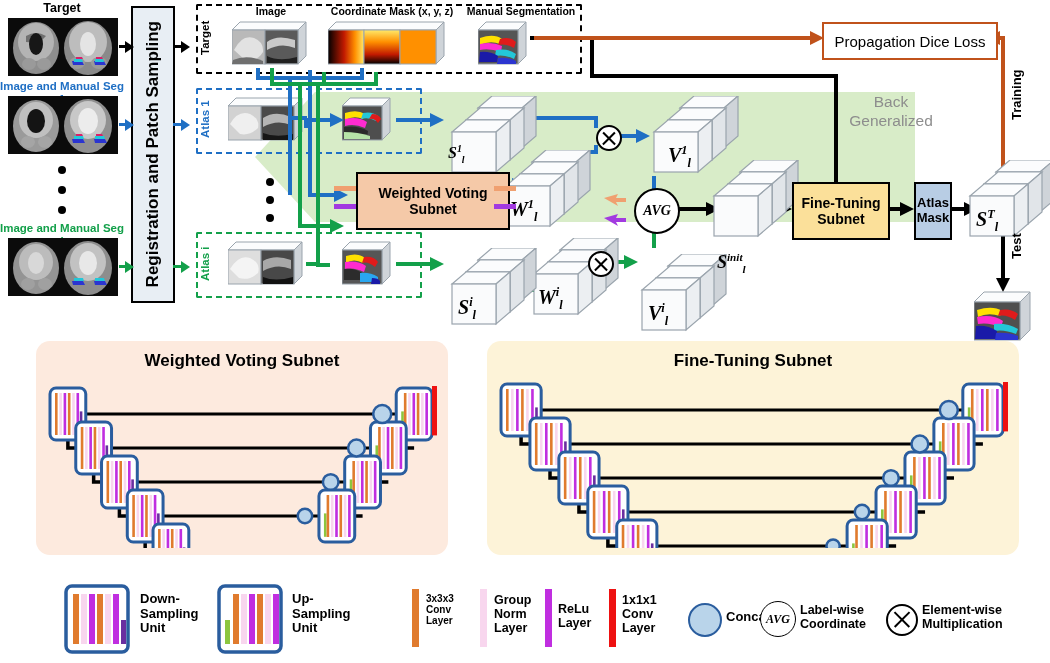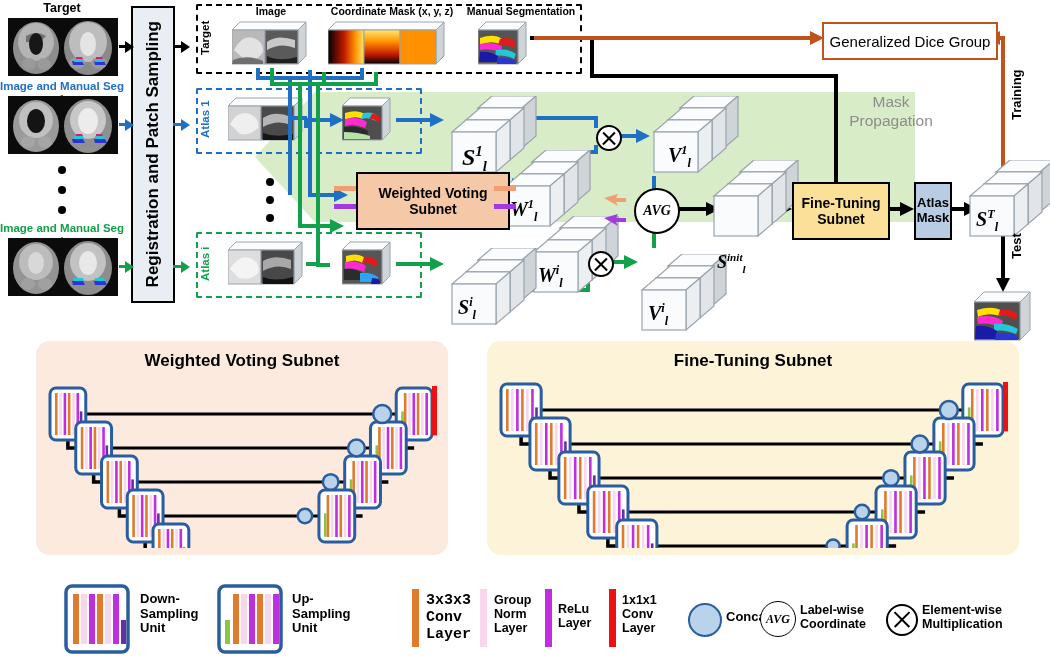--- a/index.html
+++ b/index.html
@@ -132,21 +132,21 @@
 <div class="ln" style="left:173px;top:123px;width:8px;height:3px;background:#1f6fc4;"></div>
 <div class="ah" style="left:181px;top:118.5px;border-left:9px solid #1f6fc4;border-top:6px solid transparent;border-bottom:6px solid transparent;"></div>
 <div class="ln" style="left:173px;top:265px;width:8px;height:3px;background:#13a04a;"></div>
 <div class="ah" style="left:181px;top:260.5px;border-left:9px solid #13a04a;border-top:6px solid transparent;border-bottom:6px solid transparent;"></div>
 
 <div class="abs" style="left:255px;top:82px;width:660px;height:150px;">
   <svg width="660" height="150" viewBox="0 0 660 150">
     <polygon points="0,75 60,10 660,10 660,140 60,140" fill="#d8ecc8"></polygon>
   </svg>
 </div>
-<div class="abs" style="left:836px;top:92px;width:110px;font-size:15.5px;color:#8d8d8d;text-align:center;line-height:1.25;">Mask Propagation</div>
+<div class="abs" style="left:836px;top:92px;width:110px;font-size:15.5px;color:#8d8d8d;text-align:center;line-height:1.25;">Back Generalized</div>
 
 <div class="abs dash" style="left:196px;top:4px;width:382px;height:66px;"></div>
 <div class="abs vert lbl" style="left:199px;top:14px;width:18px;height:48px;font-size:11.5px;">Target</div>
 
 <div class="abs lbl" style="left:236px;top:6px;width:70px;font-size:10.5px;">Image</div>
 <div class="abs lbl" style="left:318px;top:6px;width:148px;font-size:10.5px;">Coordinate Mask (x, y, z)</div>
 <div class="abs lbl" style="left:462px;top:6px;width:118px;font-size:10.5px;">Manual Segmentation</div>
 
 <div class="abs" style="left:232px;top:20px;">
   <svg width="78" height="48" viewBox="0 0 78 48">
@@ -371,21 +371,21 @@
         <polygon points="78,12 92,0 92,40 78,52" fill="#cfd4d9"></polygon>
         <rect x="34" y="12" width="44" height="40" fill="#f3f5f7"></rect>
       <polygon points="22,24 36,12 80,12 66,24" fill="#fbfcfd"></polygon>
         <polygon points="66,24 80,12 80,52 66,64" fill="#e1e5e9"></polygon>
         <rect x="22" y="24" width="44" height="40" fill="#f6f8fa"></rect>
       <polygon points="8,36 22,24 66,24 52,36" fill="#fbfcfd"></polygon>
         <polygon points="52,36 66,24 66,64 52,76" fill="#eceff2"></polygon>
         <rect x="8" y="36" width="44" height="40" fill="#fafbfc"></rect>
     </g>
   </svg>
-  <div class="math abs" style="left:18px;top:47px;font-size:24px;">
+  <div class="math abs" style="left:4px;top:47px;font-size:16px;">
     <span>S</span><span class="sup">1</span><span class="sub">l</span>
   </div>
 </div>
 
 <div class="abs" style="left:498px;top:150px;">
   <svg width="96" height="78" viewBox="0 0 96 78">
     <g stroke="#9aa4ad" stroke-width="1.2">
       <polygon points="34,12 48,0 92,0 78,12" fill="#fbfcfd"></polygon>
         <polygon points="78,12 92,0 92,40 78,52" fill="#cfd4d9"></polygon>
         <rect x="34" y="12" width="44" height="40" fill="#f3f5f7"></rect>
@@ -395,21 +395,21 @@
       <polygon points="8,36 22,24 66,24 52,36" fill="#fbfcfd"></polygon>
         <polygon points="52,36 66,24 66,64 52,76" fill="#eceff2"></polygon>
         <rect x="8" y="36" width="44" height="40" fill="#fafbfc"></rect>
     </g>
   </svg>
   <div class="math abs" style="left:12px;top:47px;font-size:20px;">
     <span>W</span><span class="sup">1</span><span class="sub">l</span>
   </div>
 </div>
 
-<div class="abs" style="left:526px;top:216px;text-align:right;">
+<div class="abs" style="left:526px;top:238px;text-align:right;">
   <svg width="96" height="78" viewBox="0 0 96 78">
     <g stroke="#9aa4ad" stroke-width="1.2">
       <polygon points="34,12 48,0 92,0 78,12" fill="#fbfcfd"></polygon>
         <polygon points="78,12 92,0 92,40 78,52" fill="#cfd4d9"></polygon>
         <rect x="34" y="12" width="44" height="40" fill="#f3f5f7"></rect>
       <polygon points="22,24 36,12 80,12 66,24" fill="#fbfcfd"></polygon>
         <polygon points="66,24 80,12 80,52 66,64" fill="#e1e5e9"></polygon>
         <rect x="22" y="24" width="44" height="40" fill="#f6f8fa"></rect>
       <polygon points="8,36 22,24 66,24 52,36" fill="#fbfcfd"></polygon>
         <polygon points="52,36 66,24 66,64 52,76" fill="#eceff2"></polygon>
@@ -531,21 +531,21 @@
 </div>
 <div class="abs" style="left:494px;top:186px;width:22px;height:30px;">
   <div class="abs" style="left:0;top:0;width:22px;height:5px;background:#f0a070;"></div>
   <div class="abs" style="left:0;top:18px;width:22px;height:5px;background:#a23ae0;"></div>
 </div>
 
 <div class="abs solidbox" style="left:792px;top:182px;width:94px;height:54px;background:#fbe09a;font-size:14px;">Fine-Tuning Subnet</div>
 
 <div class="abs solidbox" style="left:914px;top:182px;width:34px;height:54px;background:#b8cde4;font-size:13px;line-height:1.15;">Atlas Mask</div>
 
-<div class="abs solidbox" style="left:822px;top:22px;width:172px;height:34px;border-color:#c0521b;font-size:15px;font-weight:normal;">Generalized Dice Group</div>
+<div class="abs solidbox" style="left:822px;top:22px;width:172px;height:34px;border-color:#c0521b;font-size:15px;font-weight:normal;">Propagation Dice Loss</div>
 
 <div class="abs vert lbl" style="left:1010px;top:60px;width:18px;height:70px;font-size:13px;">Training</div>
 <div class="abs vert lbl" style="left:1010px;top:218px;width:18px;height:56px;font-size:13px;">Test</div>
 
 <div class="abs" style="left:974px;top:290px;">
   <svg width="60" height="54" viewBox="0 0 60 54">
     <polygon points="0,12 10,2 56,2 46,12" fill="#fbfcfd" stroke="#9aa4ad" stroke-width="1"></polygon>
     <polygon points="46,12 56,2 56,40 46,50" fill="#cfd4d9" stroke="#9aa4ad" stroke-width="1"></polygon>
     <rect x="0" y="12" width="46" height="38" fill="#4f4f4f" stroke="#9aa4ad" stroke-width="1"></rect>
     <path d="M3 20 q16 -5 25 1 l-2 5 q-12 -4 -22 1z" fill="#ffe000"></path>
@@ -798,21 +798,21 @@
     <rect x="24" y="10" width="6" height="50" fill="#f8d6ee"></rect>
     <rect x="32" y="10" width="6" height="50" fill="#c02ee0"></rect>
     <rect x="40" y="10" width="6" height="50" fill="#e07b2e"></rect>
     <rect x="48" y="10" width="6" height="50" fill="#f8d6ee"></rect>
     <rect x="56" y="10" width="6" height="50" fill="#c02ee0"></rect>
   </svg>
 </div>
 <div class="abs legend-txt" style="left:292px;top:592px;width:66px;font-size:13px;">Up-Sampling Unit</div>
 
 <div class="abs" style="left:412px;top:589px;width:7px;height:58px;background:#e07b2e;"></div>
-<div class="abs legend-txt" style="left:426px;top:593px;width:52px;font-size:15px;font-family:Liberation Mono, monospace;">3x3x3 Conv Layer</div>
+<div class="abs legend-txt" style="left:426px;top:593px;width:52px;font-size:10px;">3x3x3 Conv Layer</div>
 
 <div class="abs" style="left:480px;top:589px;width:7px;height:58px;background:#f8d6ee;"></div>
 <div class="abs legend-txt" style="left:494px;top:593px;width:50px;font-size:12.5px;">Group Norm Layer</div>
 
 <div class="abs" style="left:545px;top:589px;width:7px;height:58px;background:#c02ee0;"></div>
 <div class="abs legend-txt" style="left:558px;top:602px;width:46px;font-size:12.5px;">ReLu Layer</div>
 
 <div class="abs" style="left:609px;top:589px;width:7px;height:58px;background:#ee1111;"></div>
 <div class="abs legend-txt" style="left:622px;top:593px;width:52px;font-size:12.5px;">1x1x1 Conv Layer</div>
 

